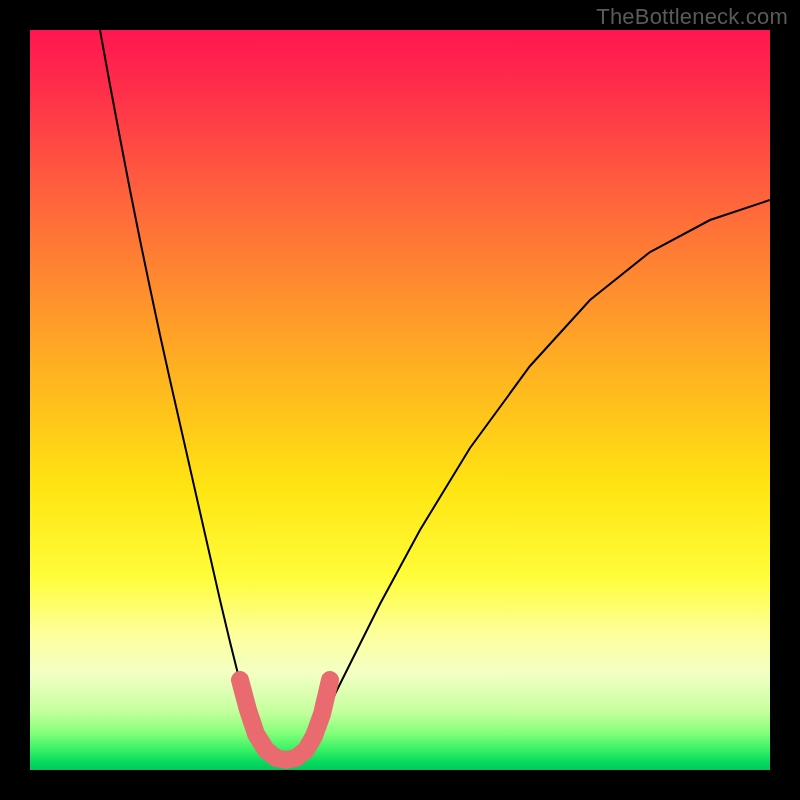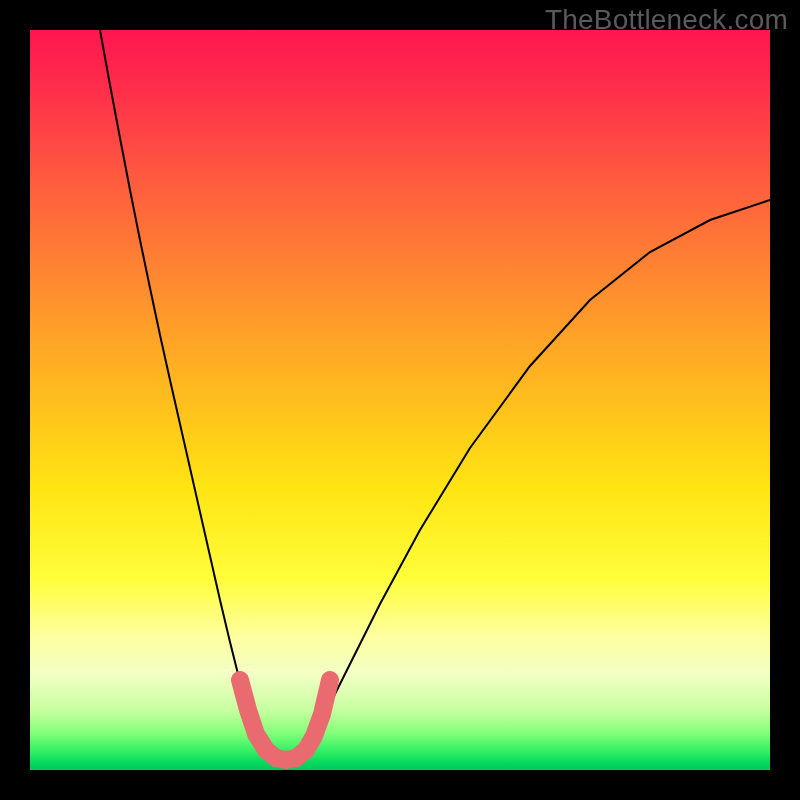--- a/index.html
+++ b/index.html
@@ -56,21 +56,21 @@
     left: 0;
     top: 0;
     width: 740px;
     height: 740px;
   }
   .watermark {
     position: absolute;
     top: 4px;
     right: 12px;
     color: #5a5a5a;
-    font-size: 28px;
+    font-size: 22px;
     font-weight: 500;
     letter-spacing: 0.2px;
     user-select: none;
   }
 </style>
 </head>
 <body>
 
 <div class="frame">
   <div class="plot-area">

